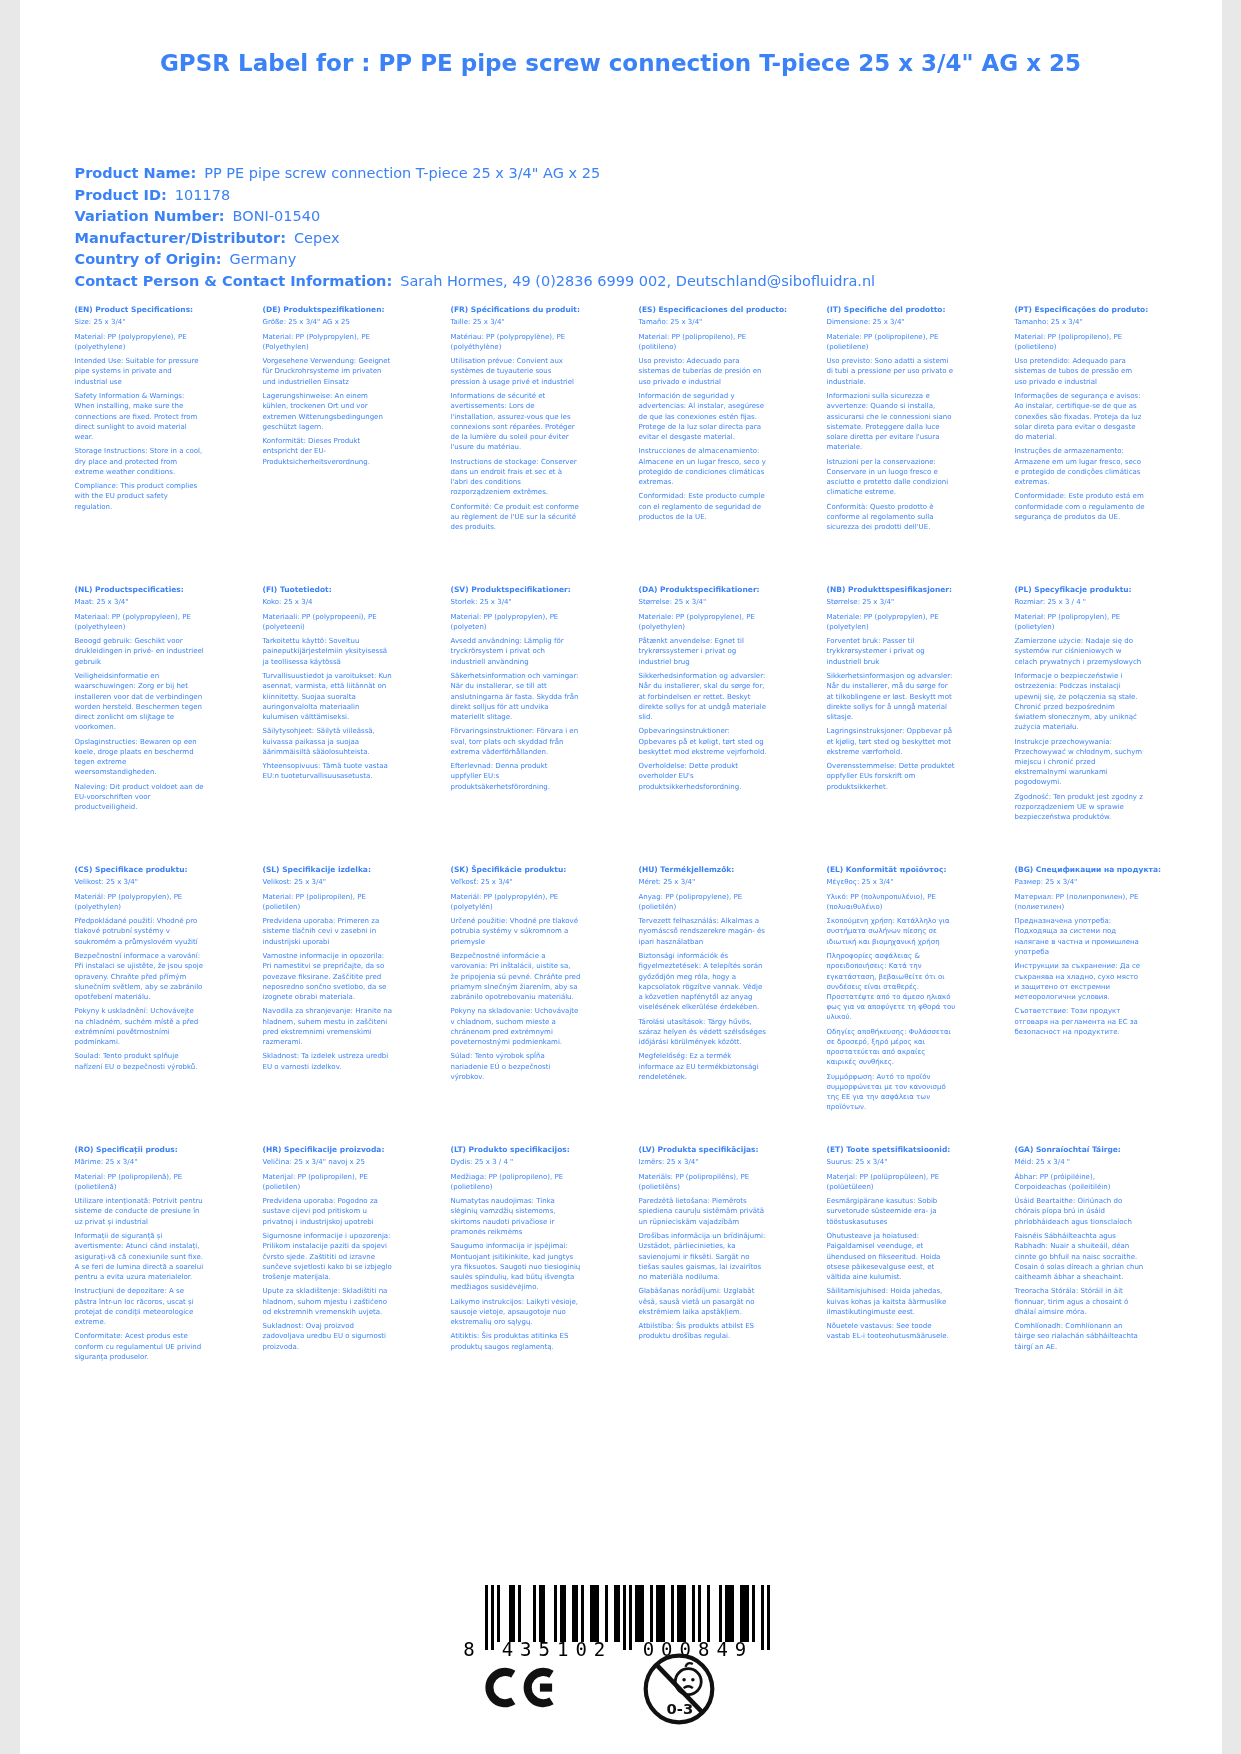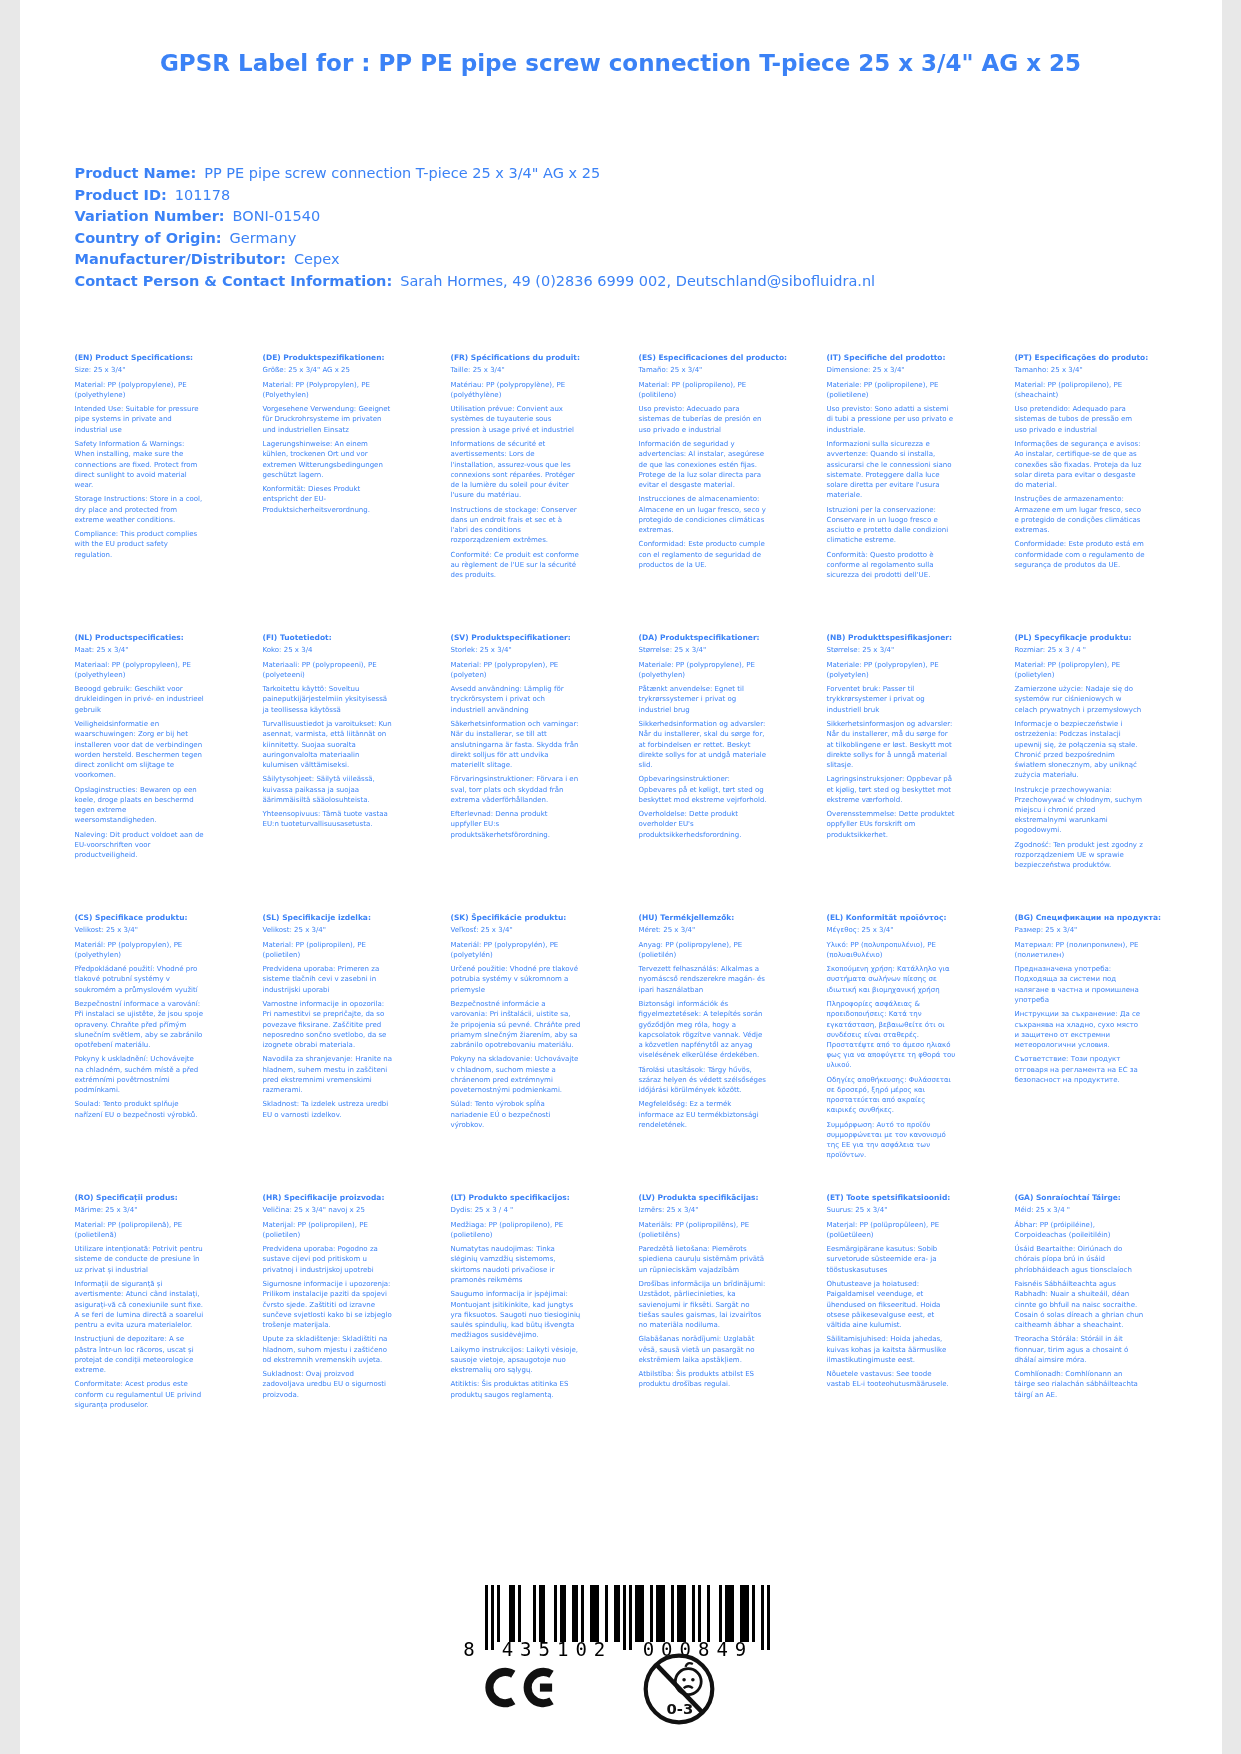--- a/index.html
+++ b/index.html
@@ -34,21 +34,21 @@
   .spec-grid{
     position:absolute;
     top:305px;
     left:55px;
     width:1070px;
     display:grid;
     grid-template-columns:repeat(6,130px);
     justify-content:space-between;
     grid-auto-rows:280px;
   }
-  .spec-block{font-size:7px;line-height:1.45;margin-top:48px;}
+  .spec-block{font-size:7px;line-height:1.45;}
   .spec-heading{font-weight:bold;font-size:7.5px;white-space:nowrap;margin:0;}
   .spec-para{margin:4.5px 0 0 0;}
   .spec-para:first-of-type{margin-top:1px;}
   .barcode-wrap{position:absolute;top:1585px;left:435px;}
   .barcode-digit{
     font-family:"DejaVu Sans Mono", monospace;
     font-size:19px;
     letter-spacing:7px;
     fill:#000;
   }
@@ -75,25 +75,25 @@
 
   <div class="info-row">
     <span class="info-label">Product ID:</span><span class="info-value">101178</span>
   </div>
 
   <div class="info-row">
     <span class="info-label">Variation Number:</span><span class="info-value">BONI-01540</span>
   </div>
 
   <div class="info-row">
+    <span class="info-label">Manufacturer/Distributor:</span><span class="info-value">Cepex</span>
+  </div>
+
+  <div class="info-row">
     <span class="info-label">Country of Origin:</span><span class="info-value">Germany</span>
-  </div>
-
-  <div class="info-row">
-    <span class="info-label">Manufacturer/Distributor:</span><span class="info-value">Cepex</span>
   </div>
 
   <div class="info-row">
     <span class="info-label">Contact Person &amp; Contact Information:</span><span class="info-value">Sarah Hormes, 49 (0)2836 6999 002, Deutschland@sibofluidra.nl</span>
   </div>
 </div>
 
   <div class="spec-grid">
   <div class="spec-block">
     <div class="spec-heading">(EN) Product Specifications:</div>
@@ -140,21 +140,21 @@
         <p class="spec-para">Materiale: PP (polipropilene), PE (polietilene)</p>
         <p class="spec-para">Uso previsto: Sono adatti a sistemi di tubi a pressione per uso privato e industriale.</p>
         <p class="spec-para">Informazioni sulla sicurezza e avvertenze: Quando si installa, assicurarsi che le connessioni siano sistemate. Proteggere dalla luce solare diretta per evitare l'usura materiale.</p>
         <p class="spec-para">Istruzioni per la conservazione: Conservare in un luogo fresco e asciutto e protetto dalle condizioni climatiche estreme.</p>
         <p class="spec-para">Conformità: Questo prodotto è conforme al regolamento sulla sicurezza dei prodotti dell'UE.</p>
       </div>
 
   <div class="spec-block">
     <div class="spec-heading">(PT) Especificações do produto:</div>
   <p class="spec-para">Tamanho: 25 x 3/4"</p>
-        <p class="spec-para">Material: PP (polipropileno), PE (sheachaint)</p>
+        <p class="spec-para">Material: PP (polipropileno), PE (polietileno)</p>
         <p class="spec-para">Uso pretendido: Adequado para sistemas de tubos de pressão em uso privado e industrial</p>
         <p class="spec-para">Informações de segurança e avisos: Ao instalar, certifique-se de que as conexões são fixadas. Proteja da luz solar direta para evitar o desgaste do material.</p>
         <p class="spec-para">Instruções de armazenamento: Armazene em um lugar fresco, seco e protegido de condições climáticas extremas.</p>
         <p class="spec-para">Conformidade: Este produto está em conformidade com o regulamento de segurança de produtos da UE.</p>
       </div>
 
   <div class="spec-block">
     <div class="spec-heading">(NL) Productspecificaties:</div>
   <p class="spec-para">Maat: 25 x 3/4"</p>
         <p class="spec-para">Materiaal: PP (polypropyleen), PE (polyethyleen)</p>

